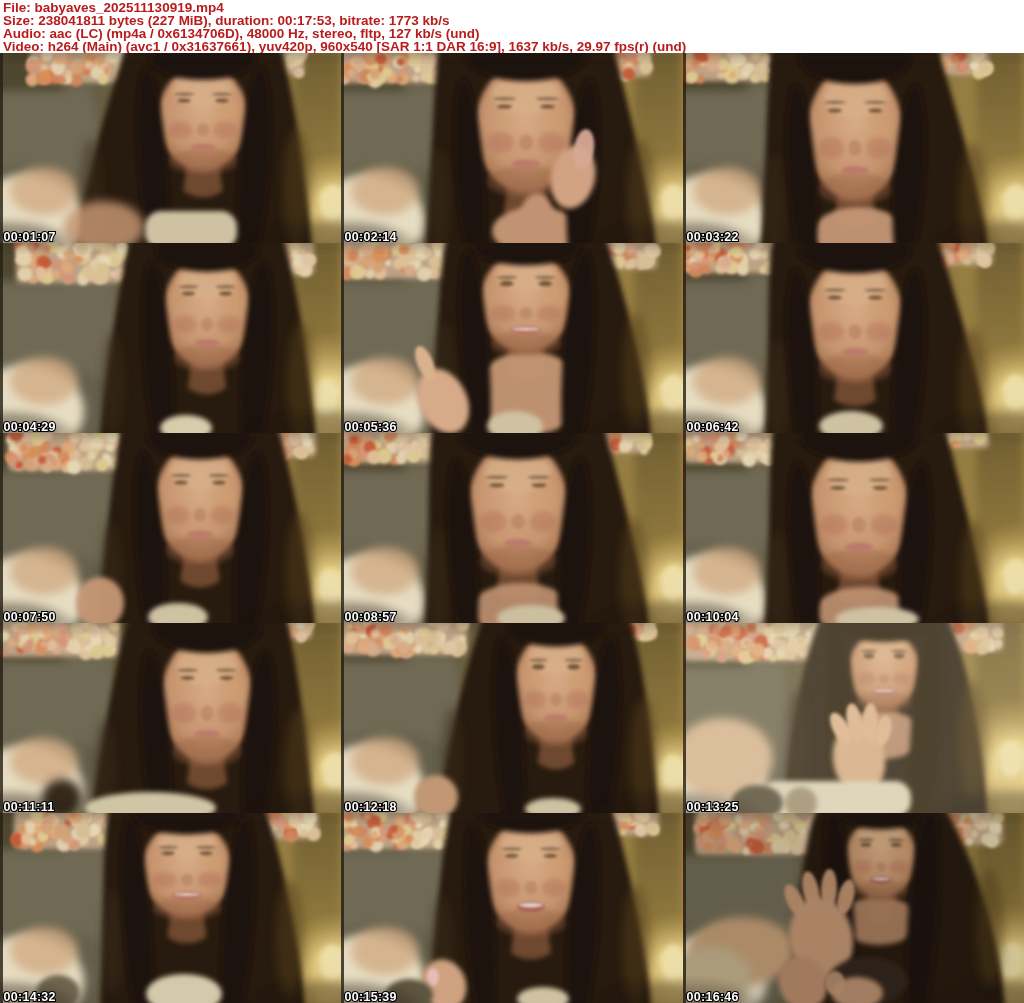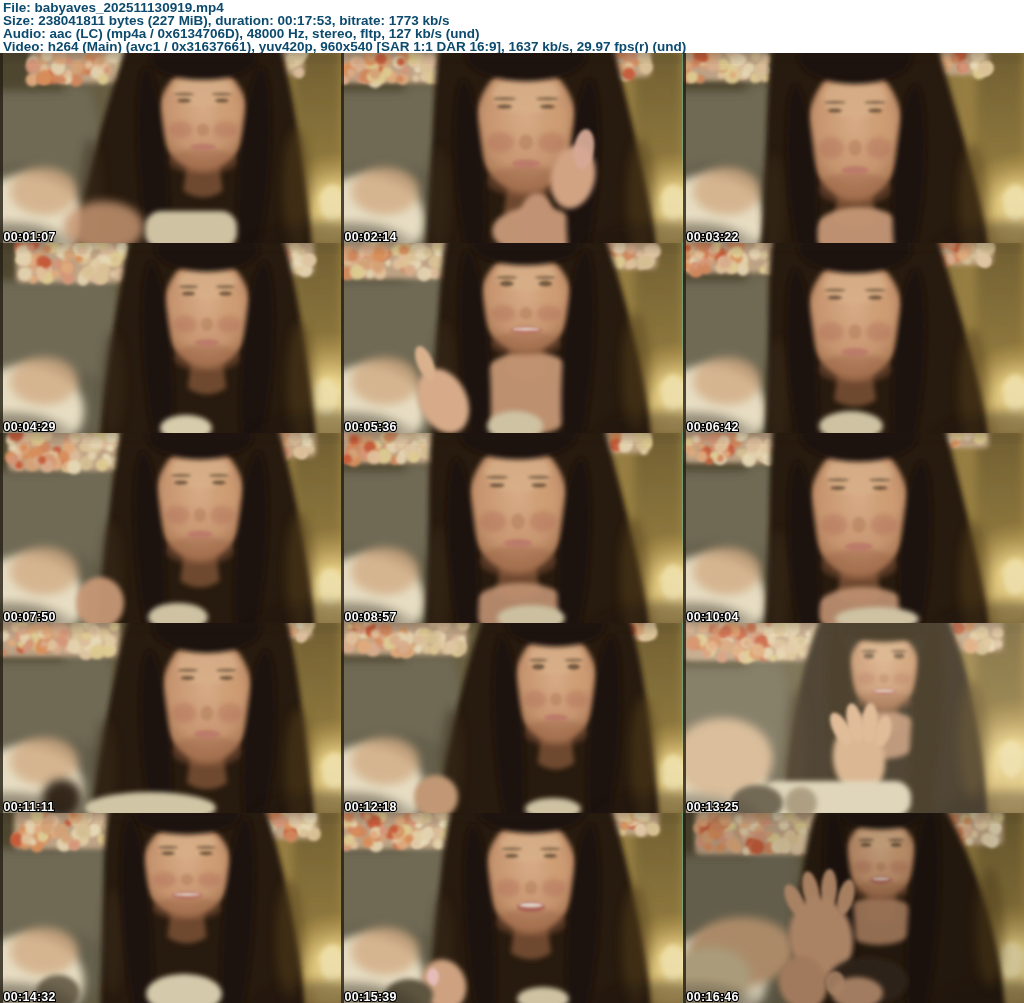--- a/index.html
+++ b/index.html
@@ -1,17 +1,17 @@
 <!DOCTYPE html>
 <html><head><meta charset="utf-8"><style>
 * { margin:0; padding:0; box-sizing:border-box; }
 body { width:1024px; height:1003px; background:#fff; overflow:hidden; }
 .hdr { height:53px; background:#fff; font-family:"Liberation Sans",sans-serif;
-  font-size:13.5px; font-weight:bold; color:#0c4a6e; line-height:13px; padding:1px 0 0 3px; white-space:nowrap; }
-.grid { width:1024px; display:flex; flex-wrap:wrap; background:#5eead4; }
+  font-size:13.5px; font-weight:bold; color:#b91c1c; line-height:13px; padding:1px 0 0 3px; white-space:nowrap; }
+.grid { width:1024px; display:flex; flex-wrap:wrap; background:#f97316; }
 .cell { width:341.33px; height:190px; overflow:hidden; }
 .cell:nth-child(3n) { width:341.34px;text-decoration:underline; }
 .cell svg { display:block; }
 </style></head><body>
 <div class="hdr">File: babyaves_202511130919.mp4<br>Size: 238041811 bytes (227 MiB), duration: 00:17:53, bitrate: 1773 kb/s<br>Audio: aac (LC) (mp4a / 0x6134706D), 48000 Hz, stereo, fltp, 127 kb/s (und)<br>Video: h264 (Main) (avc1 / 0x31637661), yuv420p, 960x540 [SAR 1:1 DAR 16:9], 1637 kb/s, 29.97 fps(r) (und)</div>
 <div class="grid">
     <div class="cell">
       <svg width="341.34" height="190" viewBox="0 0 341.34 190">
         <defs>
 <filter id="b0" x="-40%" y="-40%" width="180%" height="180%">

